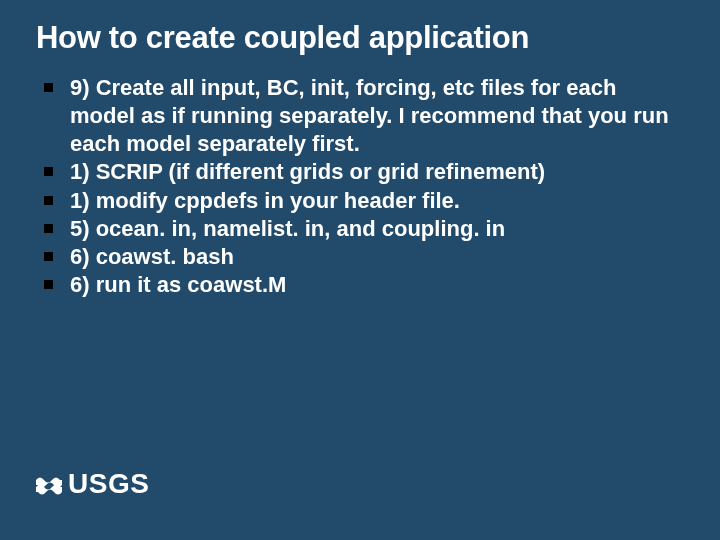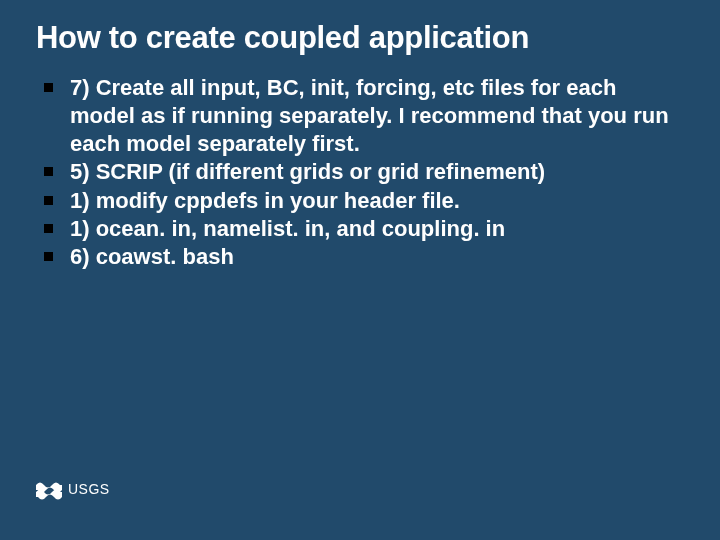--- a/index.html
+++ b/index.html
@@ -53,38 +53,39 @@
     align-items: center;
     gap: 6px;
     color: #fefefe;
   }
   .logo-mark {
     width: 26px;
     height: 22px;
     position: relative;
   }
   .logo-text {
-    font-size: 14px;
-    font-weight: 400;
+    font-size: 28px;
+    font-weight: 700;
     letter-spacing: 0.5px;
     color: #fefefe;
   }
 </style>
 </head>
 <body>
 
 <div class="slide">
   <h1 class="title">How to create coupled application</h1>
 
   <ul class="bullets">
-    <li><span>7) Create all input, BC, init, forcing, etc files for each model as if running separately. I recommend that you run each model separately first.</span></li>
-    <li><span>5) SCRIP (if different grids or grid refinement)</span></li>
+    <li><span>9) Create all input, BC, init, forcing, etc files for each model as if running separately. I recommend that you run each model separately first.</span></li>
+    <li><span>1) SCRIP (if different grids or grid refinement)</span></li>
     <li><span>1) modify cppdefs in your header file.</span></li>
-    <li><span>1) ocean. in, namelist. in, and coupling. in</span></li>
+    <li><span>5) ocean. in, namelist. in, and coupling. in</span></li>
     <li><span>6) coawst. bash</span></li>
+    <li><span>6) run it as coawst.M</span></li>
   </ul>
 
   <div class="logo">
     <span class="logo-mark">
       <svg viewBox="0 0 26 22" width="26" height="22">
         <path d="M0 7 Q4 2 8 7 T16 7 T24 7 L26 7 L26 12 Q22 17 18 12 T10 12 T2 12 L0 12 Z" fill="#fefefe"></path>
         <path d="M0 14 Q4 9 8 14 T16 14 T24 14 L26 14 L26 19 Q22 24 18 19 T10 19 T2 19 L0 19 Z" fill="#fefefe"></path>
       </svg>
     </span>
     <span class="logo-text">USGS</span>

